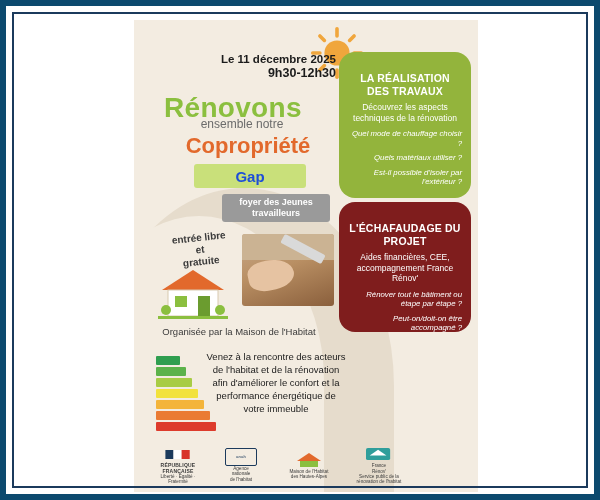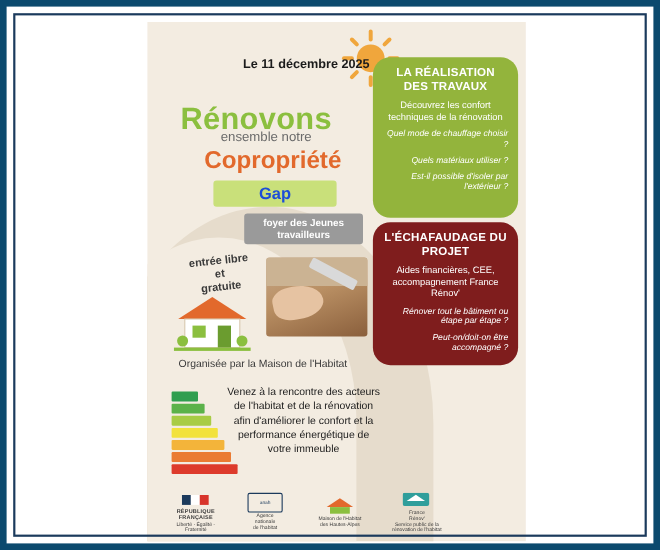--- a/index.html
+++ b/index.html
@@ -103,21 +103,21 @@
   .dpe{
     position:absolute;left:22px;top:336px;width:60px;height:76px;
   }
   .dpe .bar{height:9px;margin-bottom:2px;border-radius:1px;}
   .venez{
     position:absolute;left:72px;top:330px;width:140px;
     text-align:center;color:#1b1b1b;font-size:9.5px;line-height:13px;
   }
   
   .card{
-    position:absolute;left:205px;width:132px;border-radius:16px;padding:8px 9px;
+    position:absolute;left:205px;width:132px;border-radius:16px;padding:20px 9px;
     box-sizing:border-box;color:#ffffff;
   }
   .card.green{top:32px;height:146px;background:#93b43c;}
   .card.grey{top:182px;height:130px;background:#7f1d1d;}
   .card.beige{top:316px;height:130px;background:#ded3c2;color:#3a3a3a;}
   .card h3{
     margin:0 0 5px 0;font-size:10.5px;line-height:12.5px;font-weight:bold;
     text-align:center;letter-spacing:.2px;
   }
   .card .lead{
@@ -166,20 +166,21 @@
         <line x1="49" y1="30" x2="57" y2="30"></line>
         <line x1="11" y1="11" x2="16" y2="16"></line>
         <line x1="44" y1="44" x2="49" y2="49"></line>
         <line x1="11" y1="49" x2="16" y2="44"></line>
         <line x1="44" y1="16" x2="49" y2="11"></line>
       </g>
     </svg>
 
     <div class="date">
       <div>Le 11 décembre 2025</div>
+      <div class="l2">9h30-12h30</div>
     </div>
 
     <div class="t-renovons">Rénovons</div>
     <div class="t-ensemble">ensemble notre</div>
     <div class="t-copro">Copropriété</div>
 
     <div class="chip-gap">Gap</div>
 
     <div class="chip-foyer">
       <span>foyer des Jeunes</span>
@@ -213,21 +214,21 @@
       <div class="bar" style="width:42px;background:#f2e23c"></div>
       <div class="bar" style="width:48px;background:#f3b43a"></div>
       <div class="bar" style="width:54px;background:#ea7b33"></div>
       <div class="bar" style="width:60px;background:#dd3b2c"></div>
     </div>
 
     <div class="venez">Venez à la rencontre des acteurs de l'habitat et de la rénovation afin d'améliorer le confort et la performance énergétique de votre immeuble</div>
 
     <div class="card green">
       <h3>LA RÉALISATION DES TRAVAUX</h3>
-      <p class="lead">Découvrez les confort techniques de la rénovation</p>
+      <p class="lead">Découvrez les aspects techniques de la rénovation</p>
       <p class="q">Quel mode de chauffage choisir ?</p>
       <p class="q">Quels matériaux utiliser ?</p>
       <p class="q">Est-il possible d'isoler par l'extérieur ?</p>
     </div>
 
     <div class="card grey">
       <h3>L'ÉCHAFAUDAGE DU PROJET</h3>
       <p class="lead">Aides financières, CEE, accompagnement France Rénov'</p>
       <p class="q">Rénover tout le bâtiment ou étape par étape ?</p>
       <p class="q">Peut-on/doit-on être accompagné ?</p>

